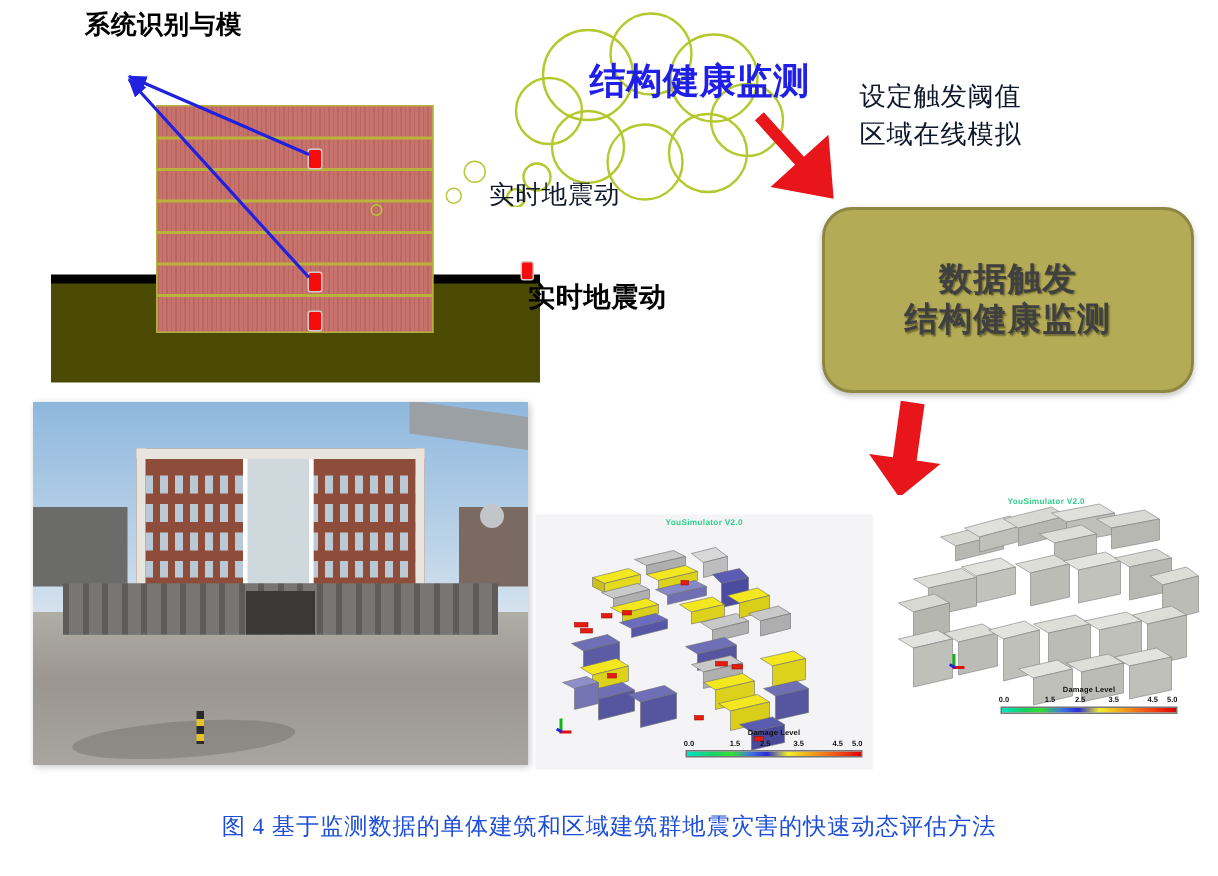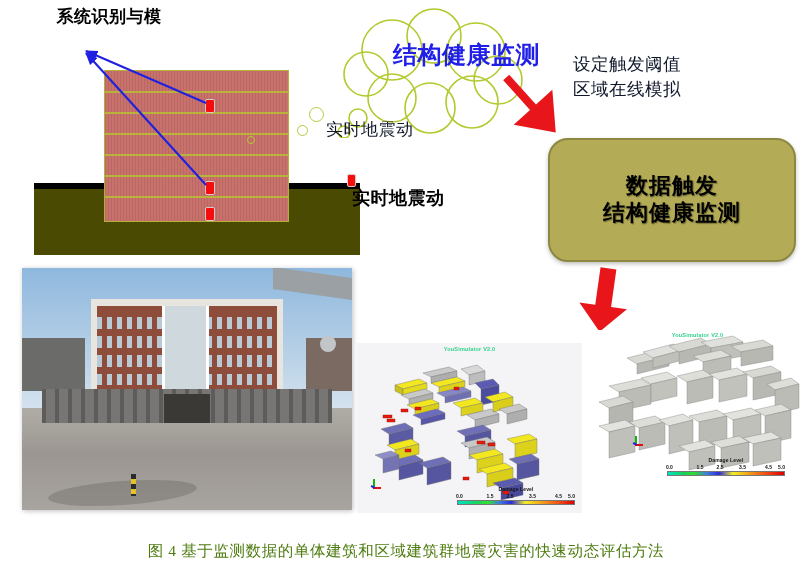--- a/index.html
+++ b/index.html
@@ -65,21 +65,21 @@
   }
 
   
   .ysbox{
     position:absolute;left:548px;top:138px;width:244px;height:120px;
     background:#b3ab56;border:2px solid #8e8742;border-radius:20px;
     box-shadow:0 2px 4px rgba(0,0,0,.25);
     display:flex;flex-direction:column;align-items:center;justify-content:center;
   }
   .ysbox .l1,.ysbox .l2{
-    color:#000000;font-weight:bold;font-size:22px;line-height:1.22;
+    color:#404040;font-weight:bold;font-size:22px;line-height:1.22;
     letter-spacing:1px;text-shadow:1px 1px 1px rgba(90,85,40,.75);
   }
   .ysbox .l3{
     color:#ffffff;font-weight:bold;font-size:25px;line-height:1.25;
     letter-spacing:.3px;text-shadow:1px 1px 1px rgba(90,85,40,.8);
   }
 
   
   .photo{
     position:absolute;left:22px;top:268px;width:330px;height:242px;
@@ -146,21 +146,21 @@
   }
   .axis-gizmo{position:absolute;width:12px;height:12px;}
   .axis-gizmo i{position:absolute;display:block;}
   .ax-g{left:2px;top:0;width:1.5px;height:8px;background:#12b312;}
   .ax-r{left:2px;top:8px;width:8px;height:1.5px;background:#d11;}
   .ax-b{left:0px;top:7px;width:4px;height:1.5px;background:#22d;transform:rotate(30deg);}
 
   
   .caption{
     position:absolute;left:0;top:541px;width:812px;text-align:center;
-    color:#4d7c0f;font-size:15.5px;letter-spacing:.6px;
+    color:#1d4ed8;font-size:15.5px;letter-spacing:.6px;
     font-family:"Liberation Serif","DejaVu Serif",serif;
   }
 </style>
 </head>
 <body>
 
 <div class="fig">
 
   <div class="sys-label">
     <div>系统识别与模</div>

